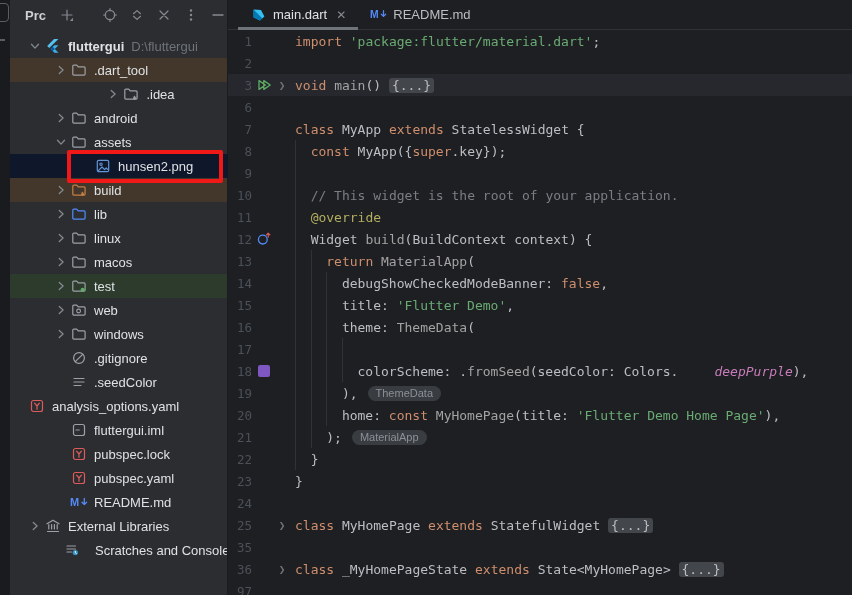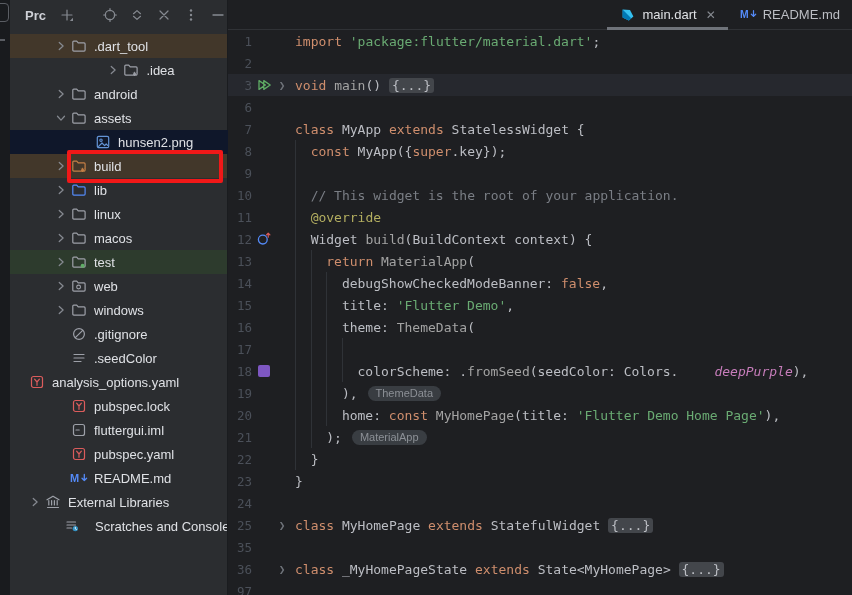--- a/index.html
+++ b/index.html
@@ -30,21 +30,21 @@
   .trow .hint{color:#6F737A;margin-left:7px;}
   .trow.bold .lbl{font-weight:bold;}
   .bg-excluded{background:#42372A;}
   .bg-test{background:#2D3B2D;}
   .bg-selected{background:#0f172a;width:212px;}
   #red-annotation{position:absolute;left:57px;top:150px;width:156px;height:33px;
     border:4px solid #F11818;border-radius:2px;box-sizing:border-box;pointer-events:none;z-index:5;}
   
   #editor{position:absolute;left:228px;top:0;right:0;height:100%;background:#1E1F22;}
   #tab-bar{height:29px;display:flex;align-items:stretch;padding-left:10px;
-    border-bottom:1px solid #303236;box-sizing:content-box;justify-content:flex-end;}
+    border-bottom:1px solid #303236;box-sizing:content-box;}
   .tab{display:flex;align-items:center;padding:0 12px;font-size:13px;color:#BCBEC4;
     position:relative;cursor:default;}
   .tab .ic{width:17px;height:16px;display:inline-flex;align-items:center;justify-content:center;margin-right:6px;}
   .tab.active{color:#DFE1E5;}
   .tab.active .underline{position:absolute;left:0;right:0;bottom:-1px;height:3px;background:#6F737A;}
   .tab .close{margin-left:9px;color:#868A91;font-size:12px;line-height:1;}
   
   #code{position:absolute;left:0;top:30px;right:0;bottom:0;
     font-family:"DejaVu Sans Mono","Liberation Mono",monospace;font-size:13px;}
   .cl{height:22px;display:flex;align-items:center;}
@@ -118,20 +118,36 @@
         <span class="tbtn">
           <span class="ic">
             <svg width="16" height="16" viewBox="0 0 16 16">
               <path d="M3 8h10" stroke="#868A91" stroke-width="1.4" stroke-linecap="round"></path>
             </svg>
           </span>
         </span>
       </span>
   </div>
   <div id="tree">
+      <div class="trow bold" style="padding-left: 16px;">
+        <span class="chev">
+          <svg width="14" height="14" viewBox="0 0 16 16">
+            <path d="M4 6l4 4.4L12 6" stroke="#868A91" stroke-width="1.4" fill="none" stroke-linecap="round" stroke-linejoin="round"></path>
+          </svg>
+        </span>
+        <span class="ic">
+          <svg width="16" height="16" viewBox="0 0 16 16">
+            <path d="M9.1 1 2.2 7.9l2.1 2.1L13.4 1z" fill="#55C0F2"></path>
+            <path d="M9.3 7.2 5.6 10.9l2.1 2.1 1.7 1.7h4.1L9.8 11l3.7-3.8z" fill="#40AEE4"></path>
+            <path d="M5.6 10.9l2.1-2.1 2.1 2.2-2.1 2z" fill="#03589C"></path>
+          </svg>
+        </span>
+        <span class="lbl">fluttergui</span>
+        <span class="hint">D:\fluttergui</span>
+      </div>
       <div class="trow bg-excluded" style="padding-left: 42px;">
         <span class="chev">
           <svg width="14" height="14" viewBox="0 0 16 16">
             <path d="M6 4l4.4 4L6 12" stroke="#868A91" stroke-width="1.4" fill="none" stroke-linecap="round" stroke-linejoin="round"></path>
           </svg>
         </span>
         <span class="ic">
           <svg width="16" height="16" viewBox="0 0 16 16">
             <path d="M1.8 4.1c0-.6.4-1 1-1h2.9l1.5 1.8h5.9c.6 0 1 .4 1 1v6.2c0 .6-.4 1-1 1H2.8c-.6 0-1-.4-1-1z" stroke="#9DA0A8" fill="none" stroke-width="1.2" stroke-linecap="round" stroke-linejoin="round"></path>
           </svg>
@@ -309,35 +325,35 @@
             <rect x="2.5" y="2.5" width="11" height="11" rx="2" stroke="#DB5C5C" fill="none" stroke-width="1.2" stroke-linecap="round" stroke-linejoin="round"></rect>
             <path d="M5.6 5.2 8 8l2.4-2.8M8 8v3.3" stroke="#DB5C5C" fill="none" stroke-width="1.2" stroke-linecap="round" stroke-linejoin="round"></path>
           </svg>
         </span>
         <span class="lbl">analysis_options.yaml</span>
       </div>
       <div class="trow" style="padding-left: 42px;">
         <span class="chev"></span>
         <span class="ic">
           <svg width="16" height="16" viewBox="0 0 16 16">
+            <rect x="2.5" y="2.5" width="11" height="11" rx="2" stroke="#9DA0A8" fill="none" stroke-width="1.2" stroke-linecap="round" stroke-linejoin="round"></rect>
+            <path d="M5 8h3.2" stroke="#9DA0A8" stroke-width="1.2" stroke-linecap="round" stroke-linejoin="round"></path>
+          </svg>
+        </span>
+        <span class="lbl">fluttergui.iml</span>
+      </div>
+      <div class="trow" style="padding-left: 42px;">
+        <span class="chev"></span>
+        <span class="ic">
+          <svg width="16" height="16" viewBox="0 0 16 16">
             <rect x="2.5" y="2.5" width="11" height="11" rx="2" stroke="#DB5C5C" fill="none" stroke-width="1.2" stroke-linecap="round" stroke-linejoin="round"></rect>
             <path d="M5.6 5.2 8 8l2.4-2.8M8 8v3.3" stroke="#DB5C5C" fill="none" stroke-width="1.2" stroke-linecap="round" stroke-linejoin="round"></path>
           </svg>
         </span>
         <span class="lbl">pubspec.lock</span>
-      </div>
-      <div class="trow" style="padding-left: 42px;">
-        <span class="chev"></span>
-        <span class="ic">
-          <svg width="16" height="16" viewBox="0 0 16 16">
-            <rect x="2.5" y="2.5" width="11" height="11" rx="2" stroke="#9DA0A8" fill="none" stroke-width="1.2" stroke-linecap="round" stroke-linejoin="round"></rect>
-            <path d="M5 8h3.2" stroke="#9DA0A8" stroke-width="1.2" stroke-linecap="round" stroke-linejoin="round"></path>
-          </svg>
-        </span>
-        <span class="lbl">fluttergui.iml</span>
       </div>
       <div class="trow" style="padding-left: 42px;">
         <span class="chev"></span>
         <span class="ic">
           <svg width="16" height="16" viewBox="0 0 16 16">
             <rect x="2.5" y="2.5" width="11" height="11" rx="2" stroke="#DB5C5C" fill="none" stroke-width="1.2" stroke-linecap="round" stroke-linejoin="round"></rect>
             <path d="M5.6 5.2 8 8l2.4-2.8M8 8v3.3" stroke="#DB5C5C" fill="none" stroke-width="1.2" stroke-linecap="round" stroke-linejoin="round"></path>
           </svg>
         </span>
         <span class="lbl">pubspec.yaml</span>

